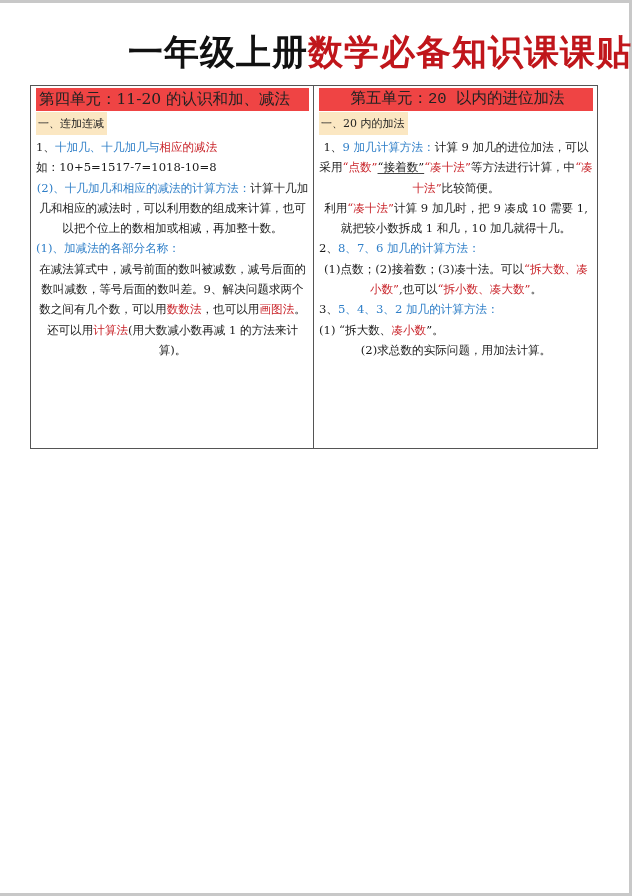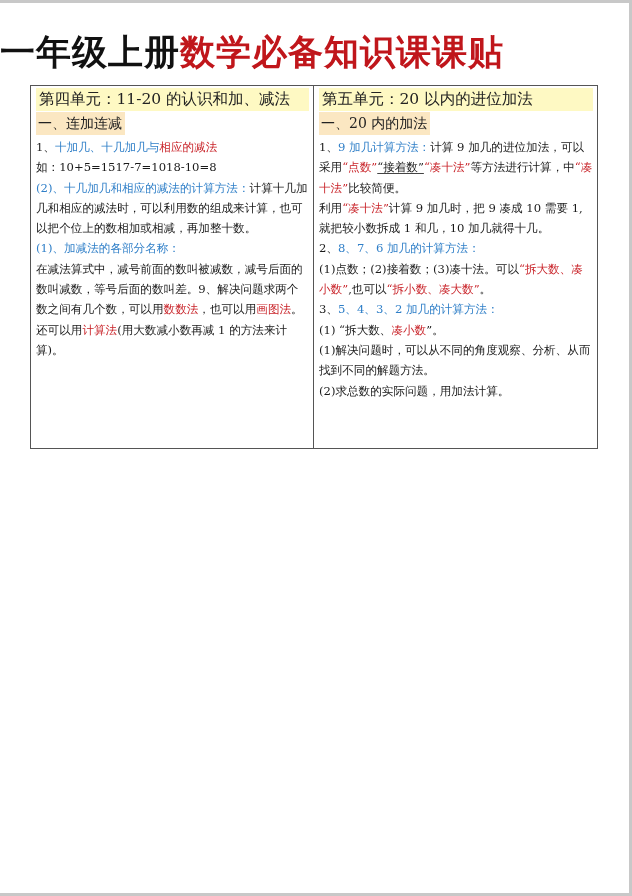--- a/index.html
+++ b/index.html
@@ -5,47 +5,47 @@
   html, body { margin: 0; padding: 0; }
   body {
     width: 632px; height: 896px; background: #ffffff; position: relative; overflow: hidden;
     font-family: "DejaVu Serif", "Liberation Serif", serif;
   }
   .frame-top { position: absolute; left: 0; top: 0; width: 632px; height: 3px; background: #c8c8c8; }
   .frame-right { position: absolute; right: 0; top: 0; width: 3px; height: 896px; background: #c8c8c8; }
   .frame-bottom { position: absolute; left: 0; bottom: 0; width: 632px; height: 3px; background: #c8c8c8; }
 
   .title {
-    position: absolute; top: 30px; left: 0; width: 632px; text-align: left;
+    position: absolute; top: 30px; left: 0; width: 632px; text-align: right;
     font-size: 35px; font-weight: bold; letter-spacing: 1px; line-height: 44px;
     font-family: "DejaVu Serif", "Liberation Serif", serif;
   }
   .title .black { color: #111111; }
   .title .red { color: #c0161b; }
 
   .table {
     position: absolute; left: 30px; top: 85px; width: 568px; height: 364px;
     border: 1px solid #555; display: flex; box-sizing: border-box;
   }
   .col { box-sizing: border-box; padding: 2px 4px 0 5px; position: relative; }
   .col.left { width: 284px; border-right: 1px solid #555; }
   .col.right { width: 284px; padding-left: 5px; }
 
   .unit-head {
-    background: #fef9c3; font-size: 15.5px; line-height: 23px; color: #222;
+    background: #ef4444; font-size: 15.5px; line-height: 23px; color: #222;
     padding-left: 3px; white-space: nowrap;
   }
-  .col.right .unit-head { text-align: left; }
+  .col.right .unit-head { text-align: center; font-family: Liberation Mono, monospace; }
   .section-head {
-    display: inline-block; background: #fbe7c2; font-size: 14px; line-height: 23px;
+    display: inline-block; background: #fbe7c2; font-size: 11px; line-height: 23px;
     color: #222; padding: 0 3px 0 2px; margin-top: 1px;
   }
   .body-text { font-size: 11.6px; line-height: 20.3px; color: #1a1a1a; margin-top: 2px; }
   .line { white-space: nowrap; }
-  .wrap { white-space: normal; }
+  .wrap { white-space: normal; text-align: center; }
   .blue { color: #2f7fc8; }
   .red { color: #c9242a; }
   .ul { text-decoration: underline; text-decoration-color: #444; text-underline-offset: 2px; }
   .ulred { color: #c9242a; text-decoration-color: #444; text-underline-offset: 2px; }
 </style>
 </head>
 <body>
 
 <div class="frame-top"></div>
 <div class="frame-right"></div>
@@ -90,18 +90,17 @@
       </div>
       <div class="wrap">
         <span>(1)点数；(2)接着数；(3)凑十法。可以</span><span class="ulred">“拆大数、凑小数”</span><span>,也可以</span><span class="ulred">“拆小数、凑大数”</span><span>。</span>
       </div>
       <div class="line">
         <span>3、</span><span class="blue">5、4、3、2 加几的计算方法：</span>
       </div>
       <div class="line">
         <span>(1) “拆大数、</span><span class="ulred">凑小数</span><span>”。</span>
       </div>
-      <div class="wrap">(1)解决问题时，可以从不同的角度观察、分析、从而找到不同的解题方法。</div>
       <div class="wrap">(2)求总数的实际问题，用加法计算。</div>
     </div>
   </div>
 
 </div>
 
 </body></html>

